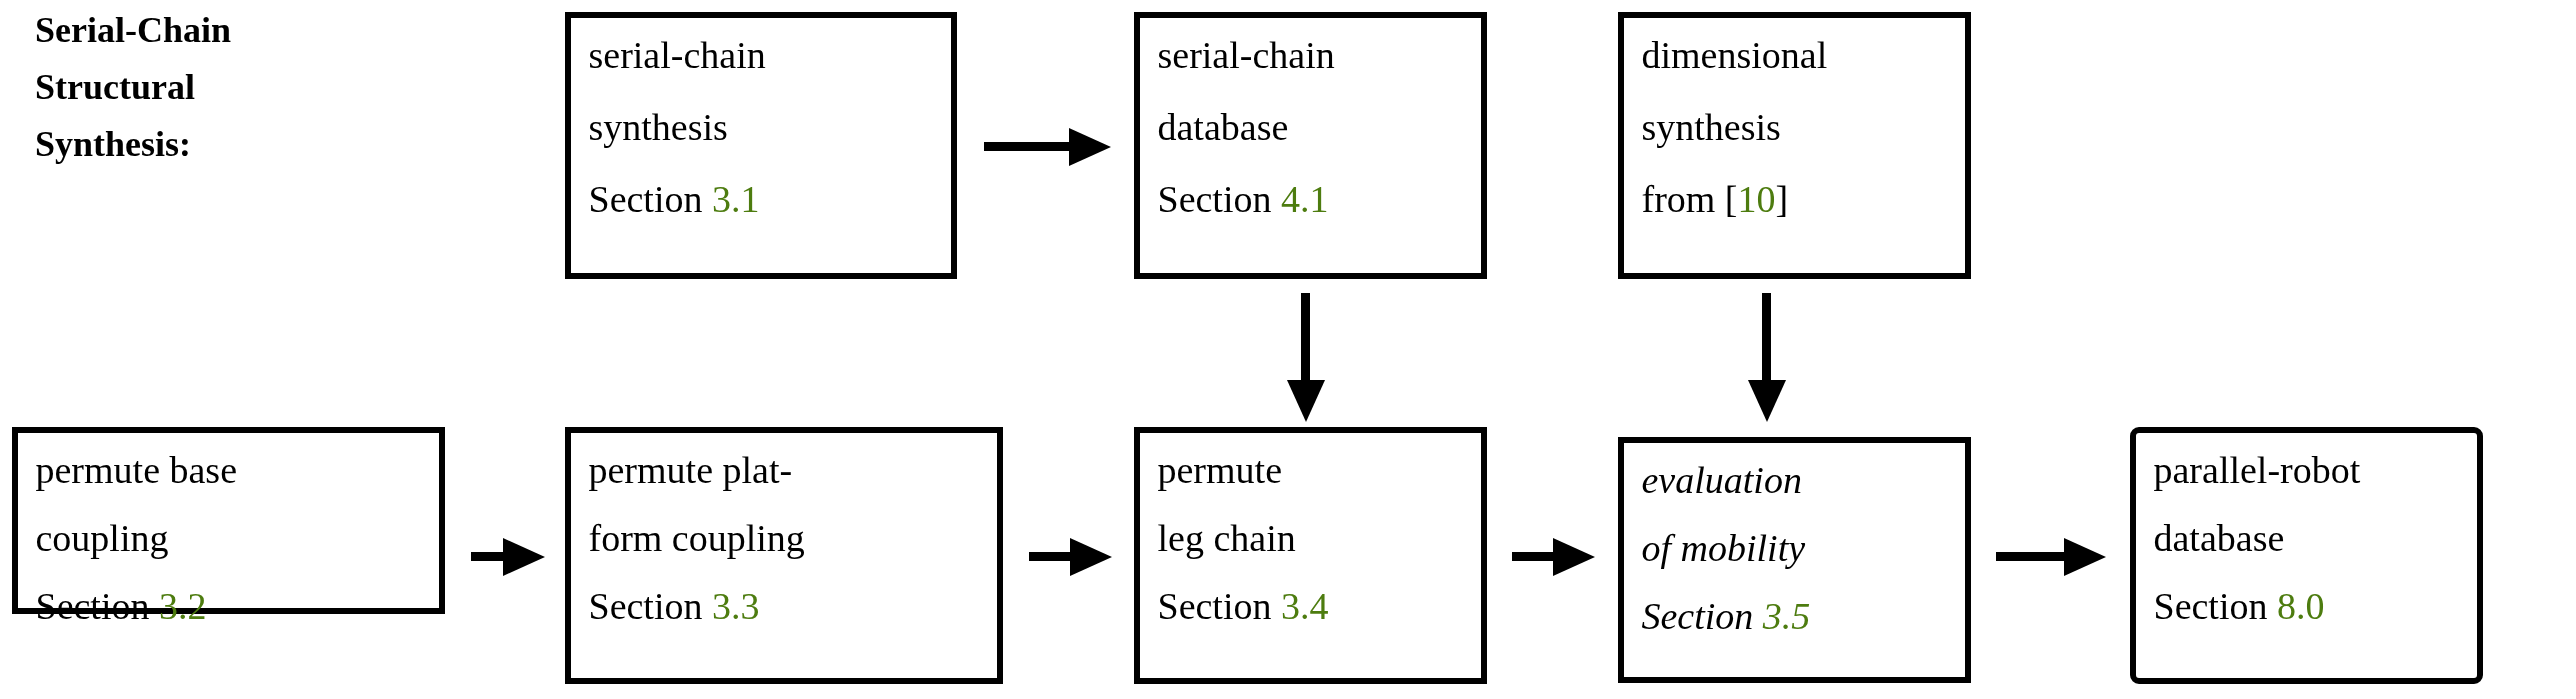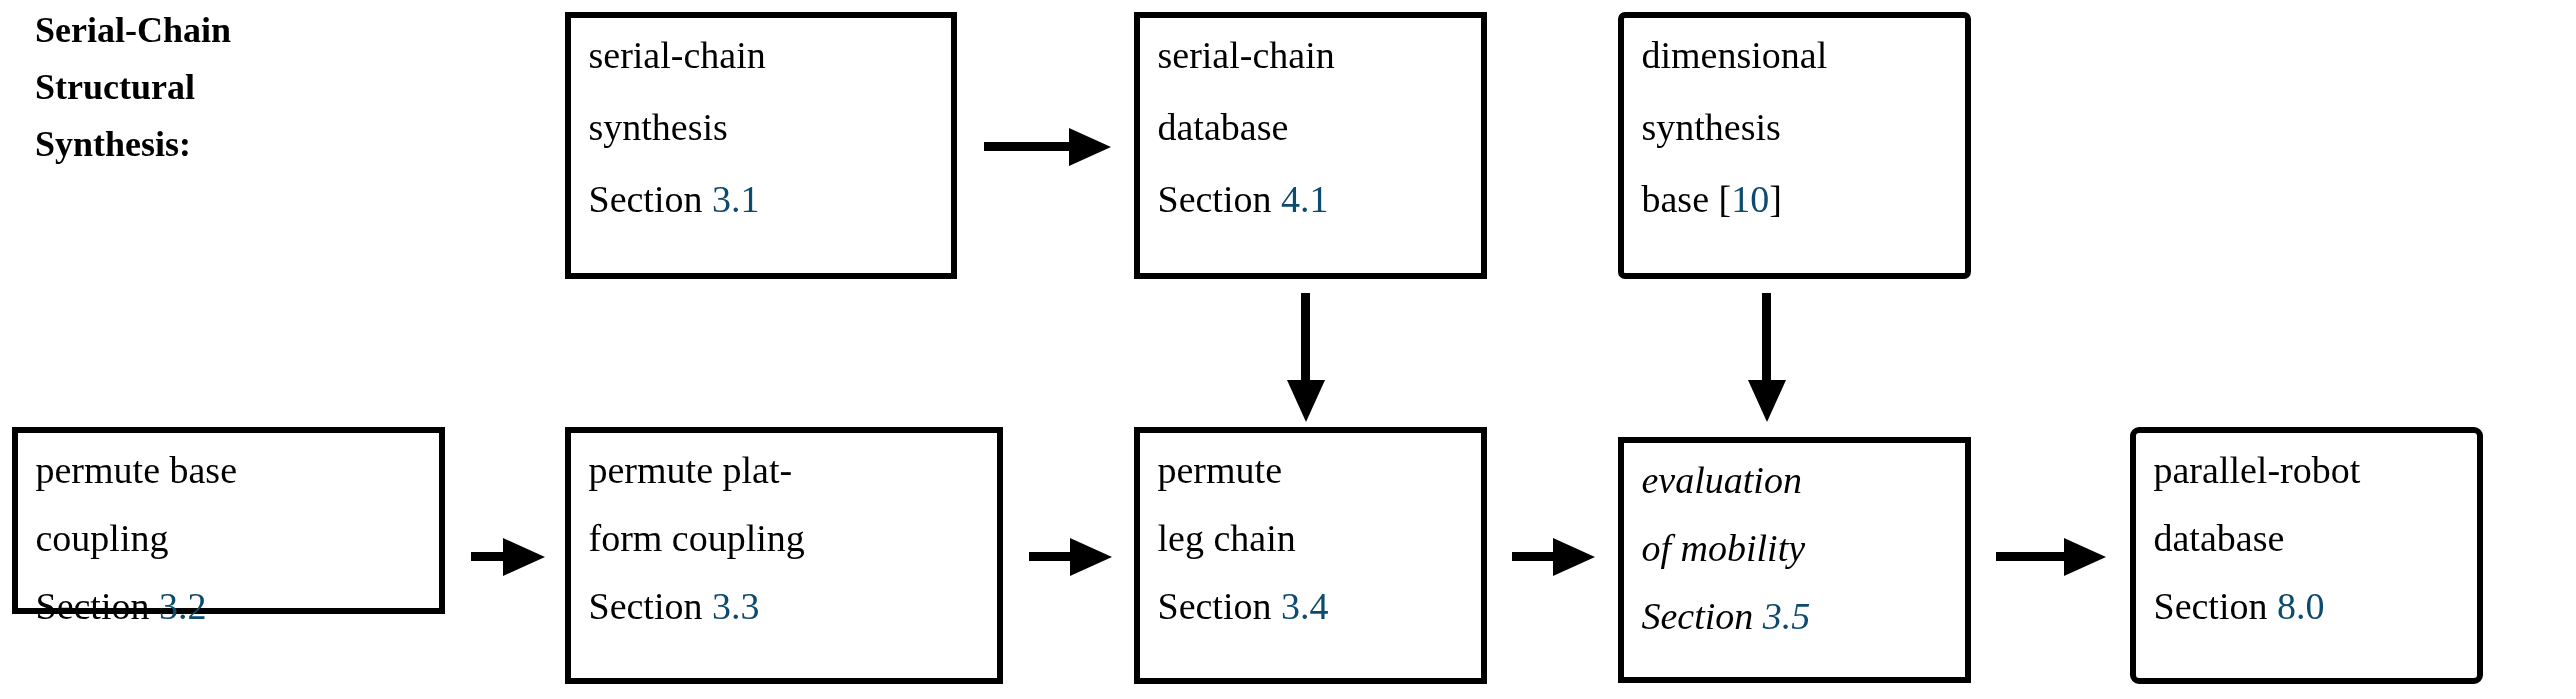--- a/index.html
+++ b/index.html
@@ -48,26 +48,26 @@
   }
   .node .line {
     display: block;
     font-size: 38px;
     line-height: 1.0;
     white-space: nowrap;
     margin-bottom: 34px;
     color: #000;
   }
   .node .line:last-child { margin-bottom: 0; }
-  .ref { color: #0c4a6e; text-align: right; }
+  .ref { color: #4d7c0f; text-align: right; }
 
   
   #node-serial-synthesis { left: 565px;  top: 12px; width: 392px;  height: 267px; }
   #node-serial-database  { left: 1134px; top: 12px; width: 353px;  height: 267px; }
-  #node-dimensional-syn  { left: 1618px; top: 12px; width: 353px;  height: 267px; border-radius: 7px; }
+  #node-dimensional-syn  { left: 1618px; top: 12px; width: 353px;  height: 267px; }
 
   
   #node-permute-base      { left: 12px;   top: 427px; width: 433px; height: 187px; }
   #node-permute-platform  { left: 565px;  top: 427px; width: 438px; height: 257px; }
   #node-permute-leg       { left: 1134px; top: 427px; width: 353px; height: 257px; }
   #node-evaluation        { left: 1618px; top: 437px; width: 353px; height: 246px; font-style: italic; }
   #node-parallel-database { left: 2130px; top: 427px; width: 353px; height: 257px; border-radius: 9px; }
 
   
   .node.bottom .line { margin-bottom: 30px; }
@@ -158,21 +158,21 @@
 
   <div class="node" id="node-serial-database">
     <span class="line">serial-chain</span>
     <span class="line">database</span>
     <span class="line"><span>Section </span><span class="ref">4.1</span></span>
   </div>
 
   <div class="node" id="node-dimensional-syn">
     <span class="line">dimensional</span>
     <span class="line">synthesis</span>
-    <span class="line"><span>base [</span><span class="ref">10</span><span>]</span></span>
+    <span class="line"><span>from [</span><span class="ref">10</span><span>]</span></span>
   </div>
 
   <div class="node bottom" id="node-permute-base">
     <span class="line">permute base</span>
     <span class="line">coupling</span>
     <span class="line"><span>Section </span><span class="ref">3.2</span></span>
   </div>
 
   <div class="node bottom" id="node-permute-platform">
     <span class="line">permute plat-</span>

